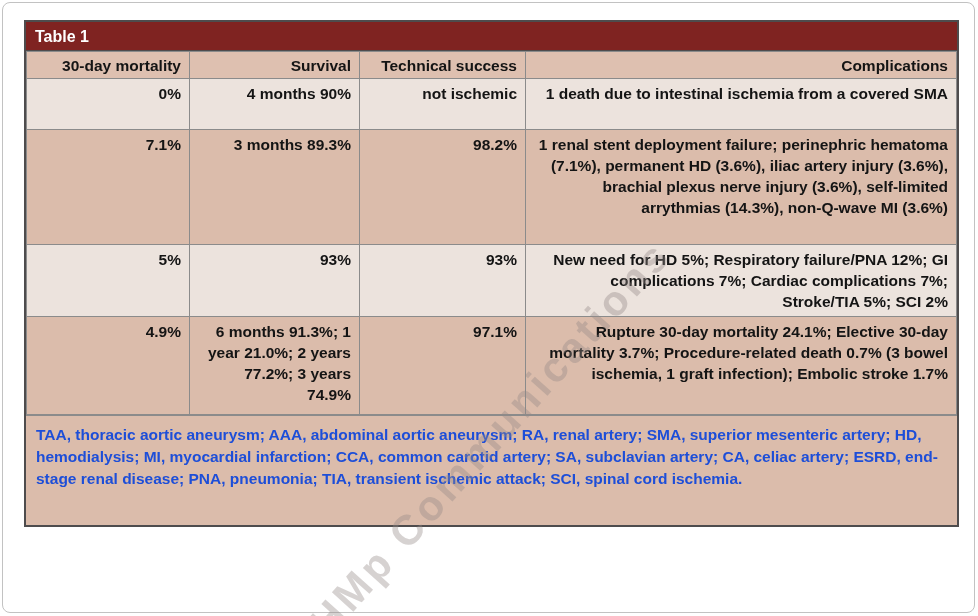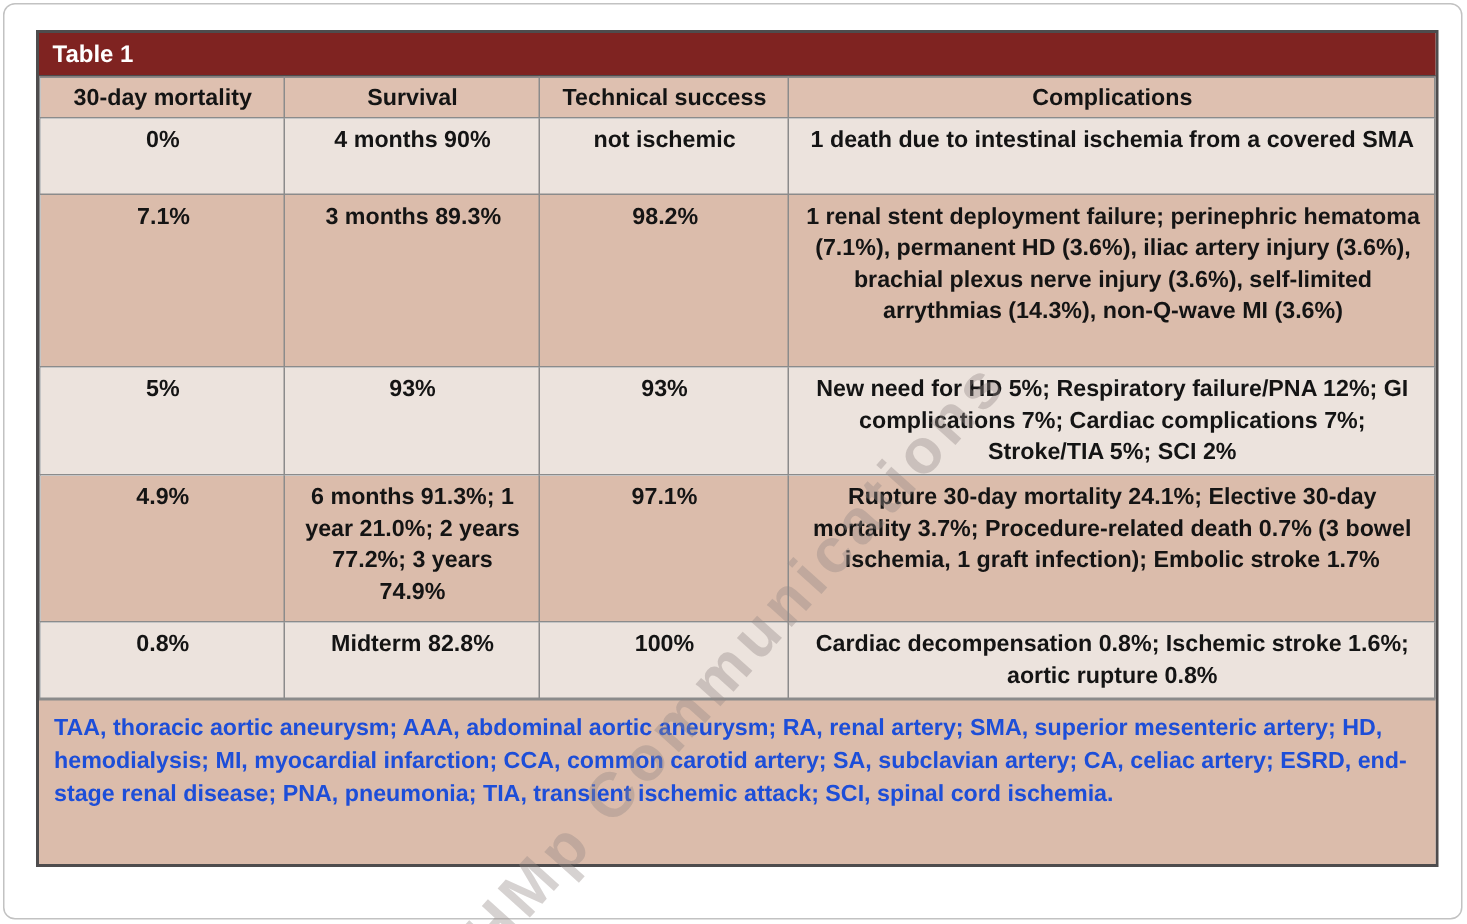--- a/index.html
+++ b/index.html
@@ -44,21 +44,21 @@
     table-layout: fixed;
   }
   table.data col.c1 { width: 163px; }
   table.data col.c2 { width: 170px; }
   table.data col.c3 { width: 166px; }
   table.data th, table.data td {
     border: 1px solid #8b8b8b;
     font-weight: bold;
     font-size: 15.5px;
     color: #141414;
-    text-align: center;
+    text-align: right;
     vertical-align: top;
     padding: 4px 8px 4px 9px;
     line-height: 21px;
     overflow: hidden;
   }
   table.data th {
     background: #dec0b0;
     height: 22px;
     vertical-align: middle;
     padding-top: 2px; padding-bottom: 2px;
@@ -138,26 +138,20 @@
           <td>93%</td>
           <td>93%</td>
           <td>New need for HD 5%; Respiratory failure/PNA 12%; GI complications 7%; Cardiac complications 7%; Stroke/TIA 5%; SCI 2%</td>
         </tr>
         <tr class="dark r4">
           <td>4.9%</td>
           <td>6 months 91.3%; 1 year 21.0%; 2 years 77.2%; 3 years 74.9%</td>
           <td>97.1%</td>
           <td>Rupture 30-day mortality 24.1%; Elective 30-day mortality 3.7%; Procedure-related death 0.7% (3 bowel ischemia, 1 graft infection); Embolic stroke 1.7%</td>
         </tr>
-        <tr class="light r5">
-          <td>0.8%</td>
-          <td>Midterm 82.8%</td>
-          <td>100%</td>
-          <td>Cardiac decompensation 0.8%; Ischemic stroke 1.6%; aortic rupture 0.8%</td>
-        </tr>
       </tbody>
     </table>
 
     <div class="footnote">TAA, thoracic aortic aneurysm; AAA, abdominal aortic aneurysm; RA, renal artery; SMA, superior mesenteric artery; HD, hemodialysis; MI, myocardial infarction; CCA, common carotid artery; SA, subclavian artery; CA, celiac artery; ESRD, end-stage renal disease; PNA, pneumonia; TIA, transient ischemic attack; SCI, spinal cord ischemia.</div>
   </div>
 
   <div class="watermark">HMp Communications</div>
 </div>
 
 </body></html>

